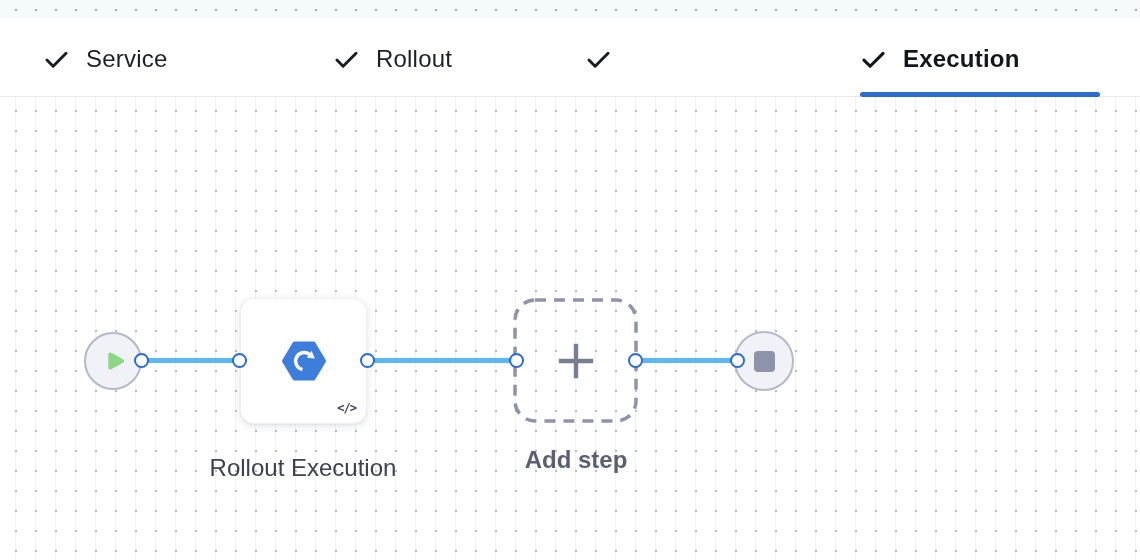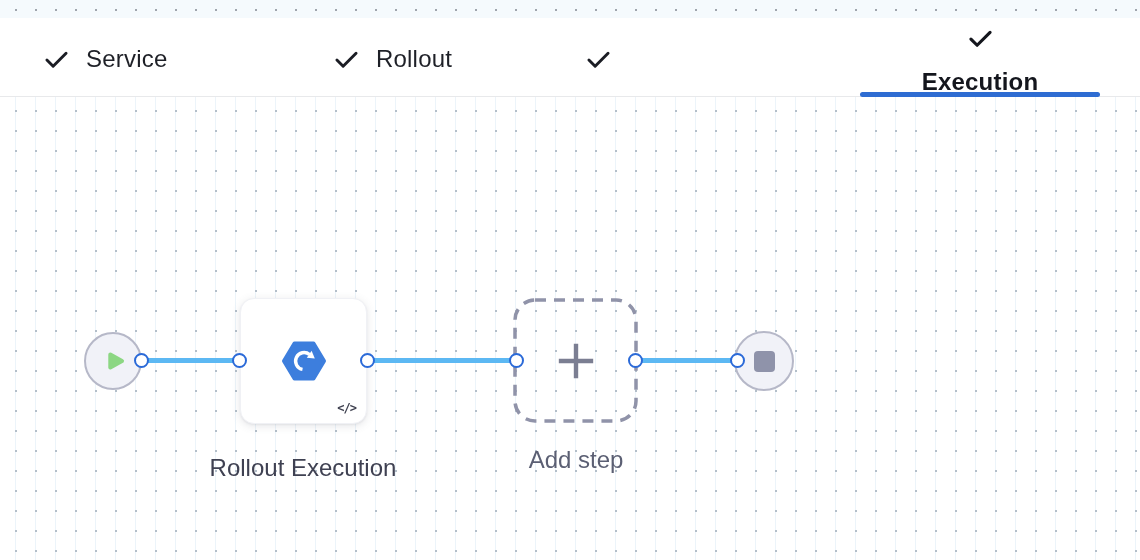--- a/index.html
+++ b/index.html
@@ -21,21 +21,21 @@
   }
   .tab{
     position:absolute; top:0; height:100%;
     display:flex; align-items:center; gap:16px;
     padding-top:4px; cursor:pointer;
   }
   .tab-label{ font-size:24px; color:#1e2027; letter-spacing:.2px; }
   .tab-overview{ left:43px; }
   .tab-service{ left:333px; }
   .tab-infrastructure{ left:585px; }
-  .tab-execution{ left:860px; width:240px; justify-content:flex-end;flex-direction:column; }
+  .tab-execution{ left:860px; width:240px; justify-content:flex-start; }
   .tab-execution .tab-label{ font-weight:700; color:#14161d; }
   .check-icon{ width:27px; height:27px; display:block; }
   .tab-underline{
     position:absolute; left:0; right:0; bottom:-1px; height:5px;
     background:#2e6cd2; border-radius:3px;
   }
 
   
   .canvas{
     position:absolute; left:0; top:97px; width:1140px; height:463px;
@@ -97,21 +97,21 @@
   }
   .add-step .dash-frame{ position:absolute; inset:0; display:block; }
   .plus-icon{ width:42px; height:42px; display:block; }
 
   
   .node-label{
     position:absolute; text-align:center; z-index:2;
     font-size:24px; line-height:41px;
   }
   .label-rollout{ left:203px; top:350px; width:200px; color:#3f4152; }
-  .label-addstep{ left:476px; top:348px; width:200px; color:#5b5f73; line-height:30px; }
+  .label-addstep{ left:476px; top:348px; width:200px; color:#5b5f73; line-height:30px;font-weight:bold; }
 </style>
 </head>
 <body>
 
 <div class="top-strip"></div>
 
 <div class="tab-bar">
 
   <div class="tab tab-overview">
     <svg class="check-icon" viewBox="0 0 24 24">

